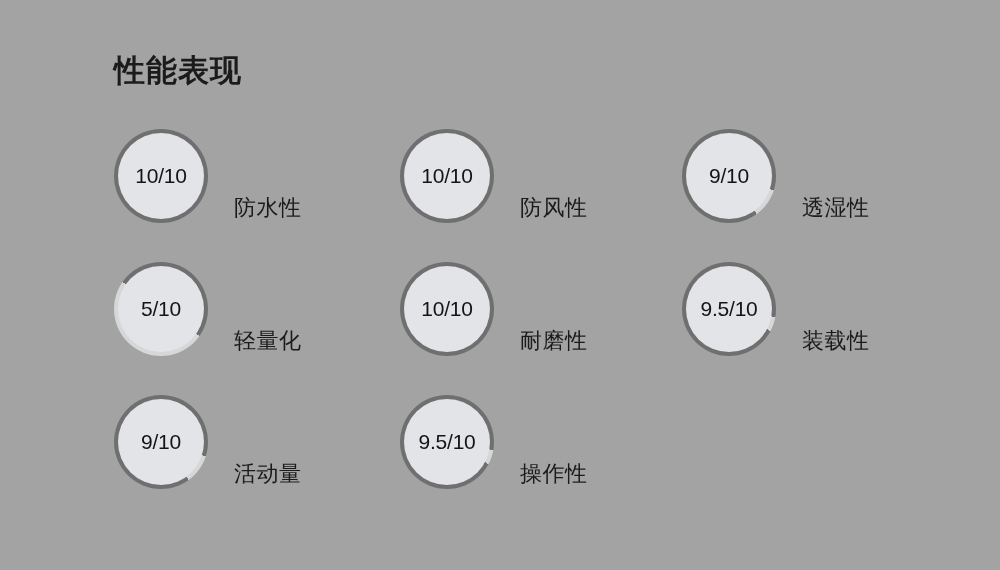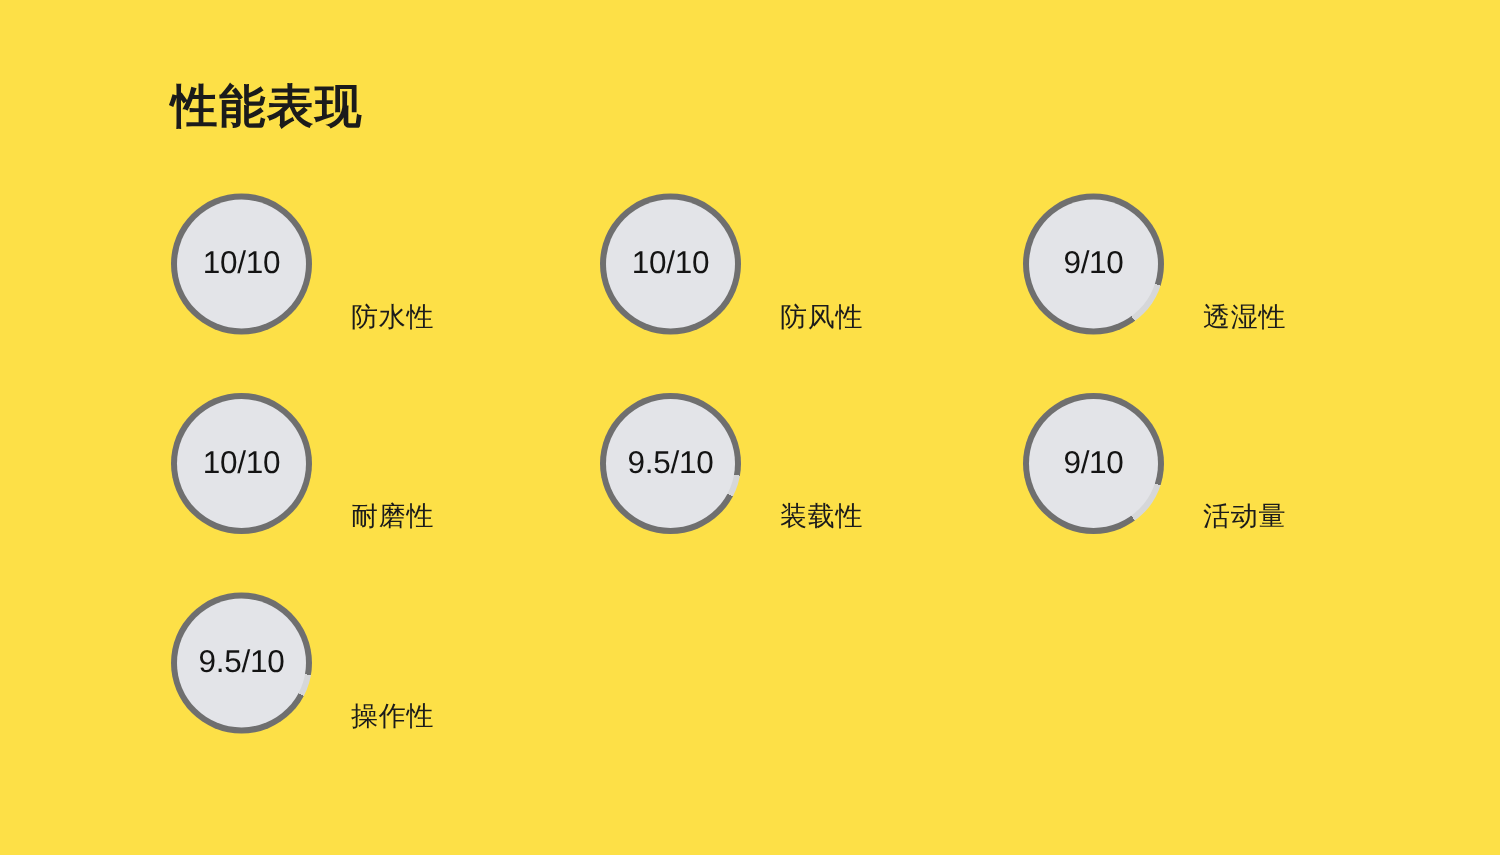--- a/index.html
+++ b/index.html
@@ -12,21 +12,21 @@
     height: 570px;
     background: #e3e4e8;
     font-family: "Liberation Sans", "DejaVu Sans", sans-serif;
     color: #1a1a1a;
     overflow: hidden;
   }
   .page {
     position: relative;
     width: 1000px;
     height: 570px;
-    background: #fde047;
+    background: #a3a3a3;
   }
   .page-title {
     position: absolute;
     left: 114px;
     top: 52px;
     font-size: 31px;
     font-weight: bold;
     letter-spacing: 1px;
     color: #1b1b1b;
     line-height: 1.2;
@@ -74,21 +74,21 @@
     display: flex;
     align-items: center;
     justify-content: center;
     font-size: 21px;
     font-weight: normal;
     color: #141414;
     letter-spacing: -0.2px;
   }
   .metric-label {
     margin-left: 26px;
-    font-size: 18px;
+    font-size: 22px;
     font-weight: normal;
     color: #1b1b1b;
     letter-spacing: 0.5px;
     white-space: nowrap;
     margin-top: 36px;
   }
 </style>
 </head>
 <body>
 
@@ -121,20 +121,29 @@
     <div class="metric-item">
       <div class="gauge">
         <div class="gauge-ring" style="background: conic-gradient(from -216deg, rgb(111, 111, 111) 0deg, rgb(111, 111, 111) 324deg, rgb(214, 215, 217) 324deg, rgb(214, 215, 217) 360deg);">
           <div class="gauge-ring-inner" style="background: rgb(227, 228, 232);"></div>
         </div>
         <div class="gauge-value">9/10</div>
       </div>
       <div class="metric-label">透湿性</div>
     </div>
 
+    <div class="metric-item">
+      <div class="gauge">
+        <div class="gauge-ring" style="background: conic-gradient(from -55deg, rgb(111, 111, 111) 0deg, rgb(111, 111, 111) 180deg, rgb(214, 215, 217) 180deg, rgb(214, 215, 217) 360deg);">
+          <div class="gauge-ring-inner" style="background: rgb(227, 228, 232);"></div>
+        </div>
+        <div class="gauge-value">5/10</div>
+      </div>
+      <div class="metric-label">轻量化</div>
+    </div>
 
     <div class="metric-item">
       <div class="gauge">
         <div class="gauge-ring" style="background: rgb(111, 111, 111);">
           <div class="gauge-ring-inner" style="background: rgb(227, 228, 232);"></div>
         </div>
         <div class="gauge-value">10/10</div>
       </div>
       <div class="metric-label">耐磨性</div>
     </div>

